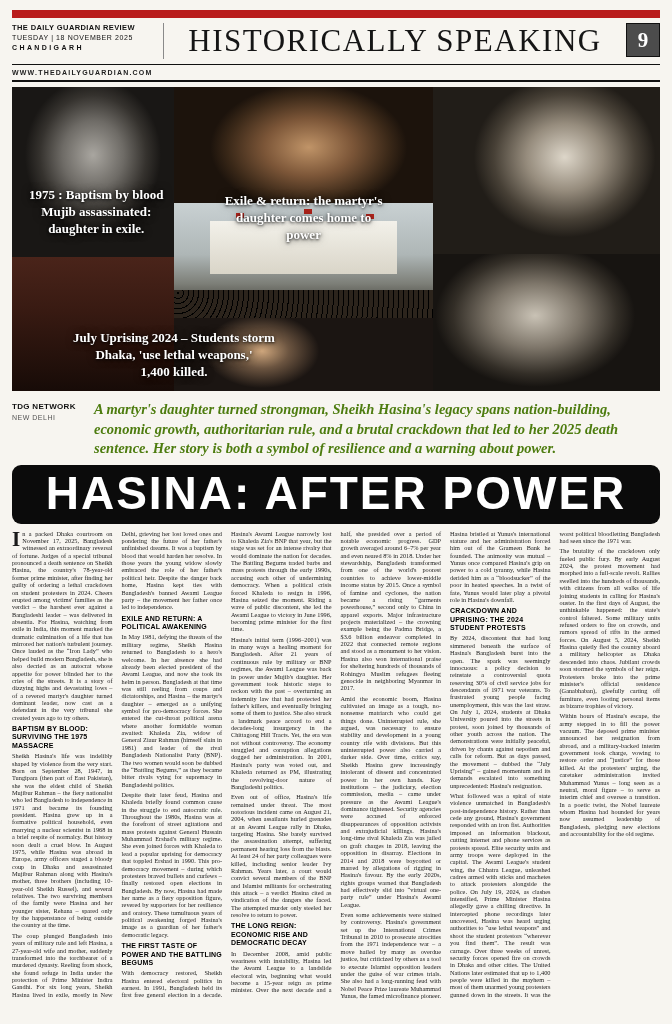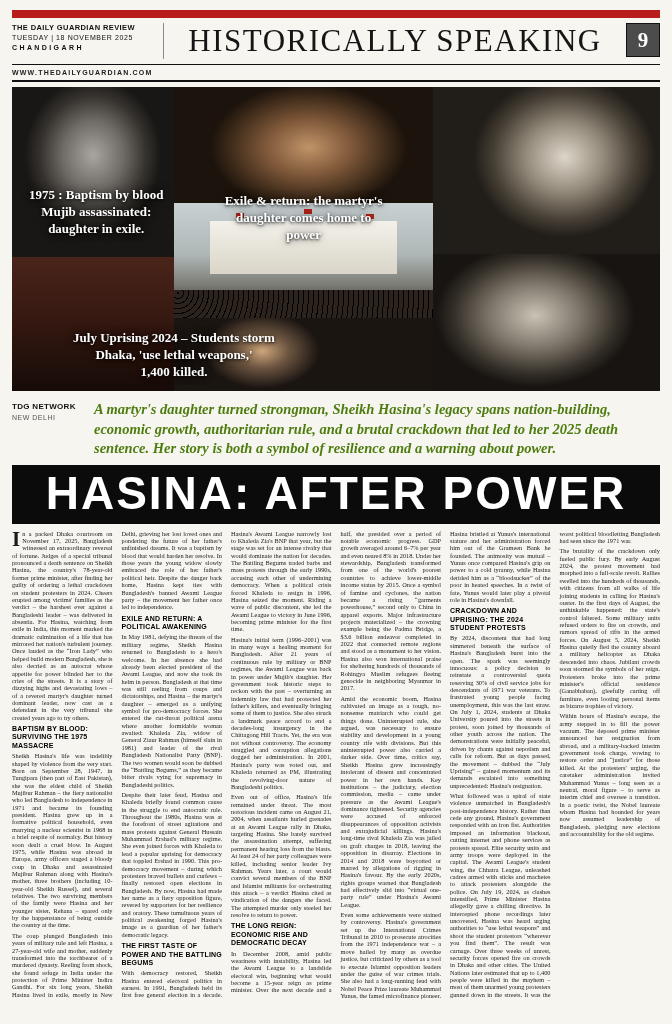--- a/index.html
+++ b/index.html
@@ -59,21 +59,21 @@
 
   
   .intro-row{ display:flex; gap:12px; margin:9px 0 6px; }
   .byline{ width:70px; flex:none; padding-top:2px; }
   .agency{ font:bold 8px/1.2 "Liberation Sans", sans-serif; letter-spacing:.3px; }
   .location{ font:7px/1.2 "Liberation Sans", sans-serif; color:#555; margin-top:2px; letter-spacing:.5px; }
   .standfirst{ flex:1; font-family:"Liberation Serif", serif; font-style:italic;
     font-weight:600; font-size:14.5px; line-height:1.35; color:#4d7c0f; }
 
   
-  .headline-band{ background:#0b0b0b; text-align:center; padding:5px 0 8px; margin:2px 0 6px; }
+  .headline-band{ background:#0b0b0b; text-align:center; padding:5px 0 8px; margin:2px 0 6px;border-radius:9px; }
   .headline-band h1{ color:#fff; font:800 46px/1 "Liberation Sans", sans-serif; letter-spacing:2px; }
 
   
   .article{ height:470px; overflow:hidden; column-count:6; column-gap:9px; column-fill:auto; }
   .body-para{ font:6.3px/1.17 "Liberation Serif", serif; text-align:justify; margin:0 0 3px; color:#1a1a1a; }
   .sub-head{ font:bold 7px/1.2 "Liberation Sans", sans-serif; letter-spacing:.2px;
     margin:4px 0 2px; color:#000; }
   .dropcap::first-letter{ float:left; font-size:21px; line-height:.82; font-weight:bold;
     padding:1px 2px 0 0; font-family:"Liberation Serif", serif; }
 </style>

